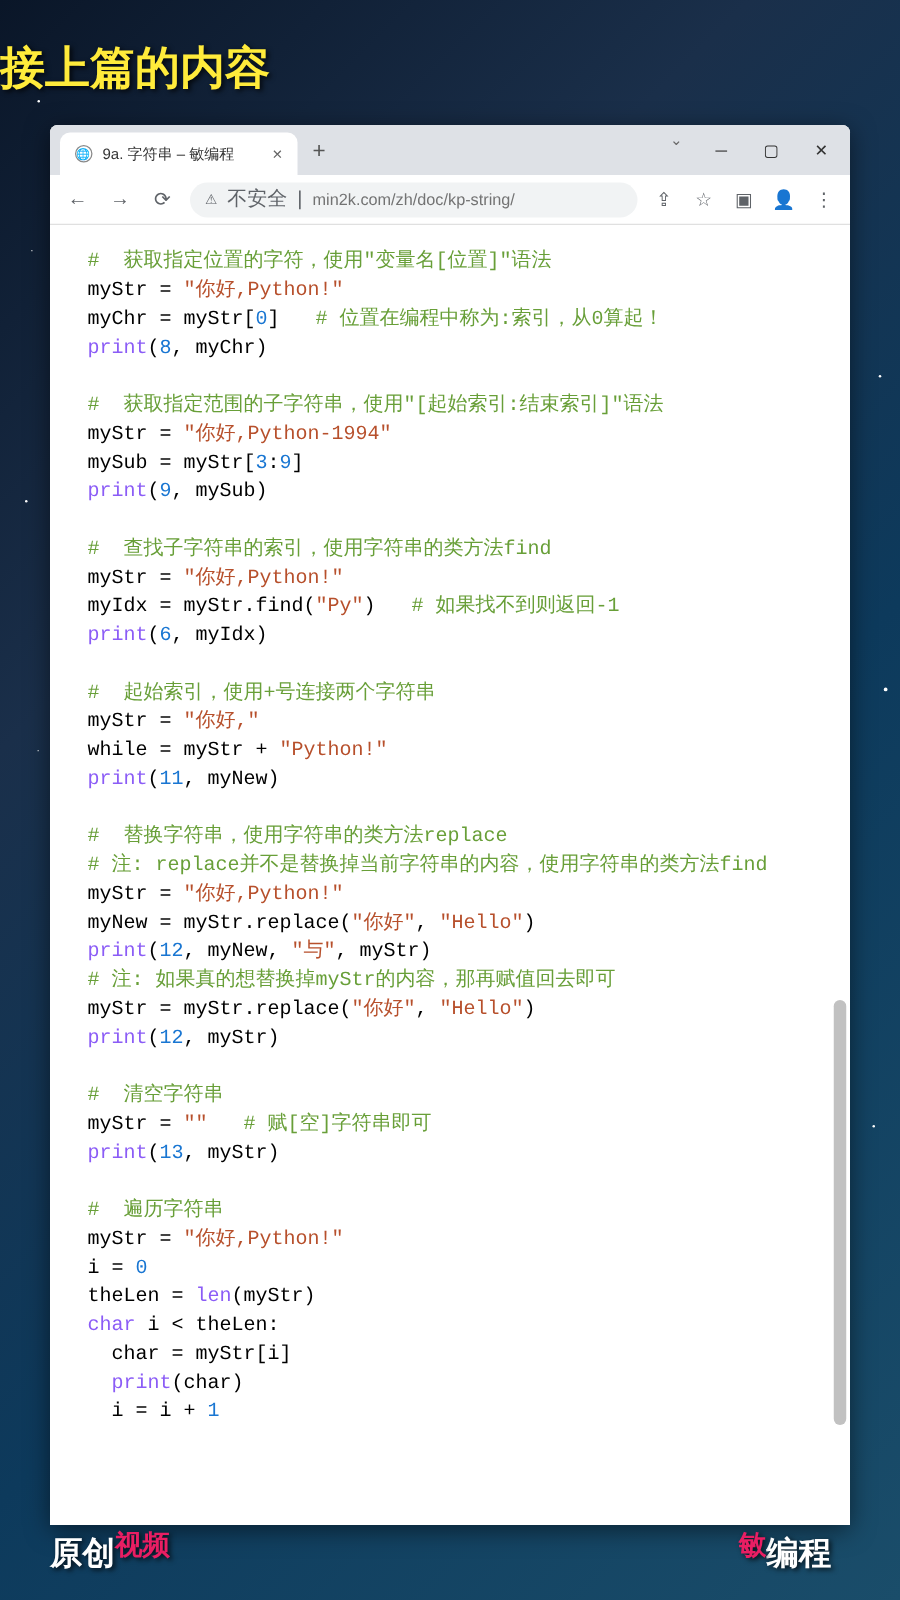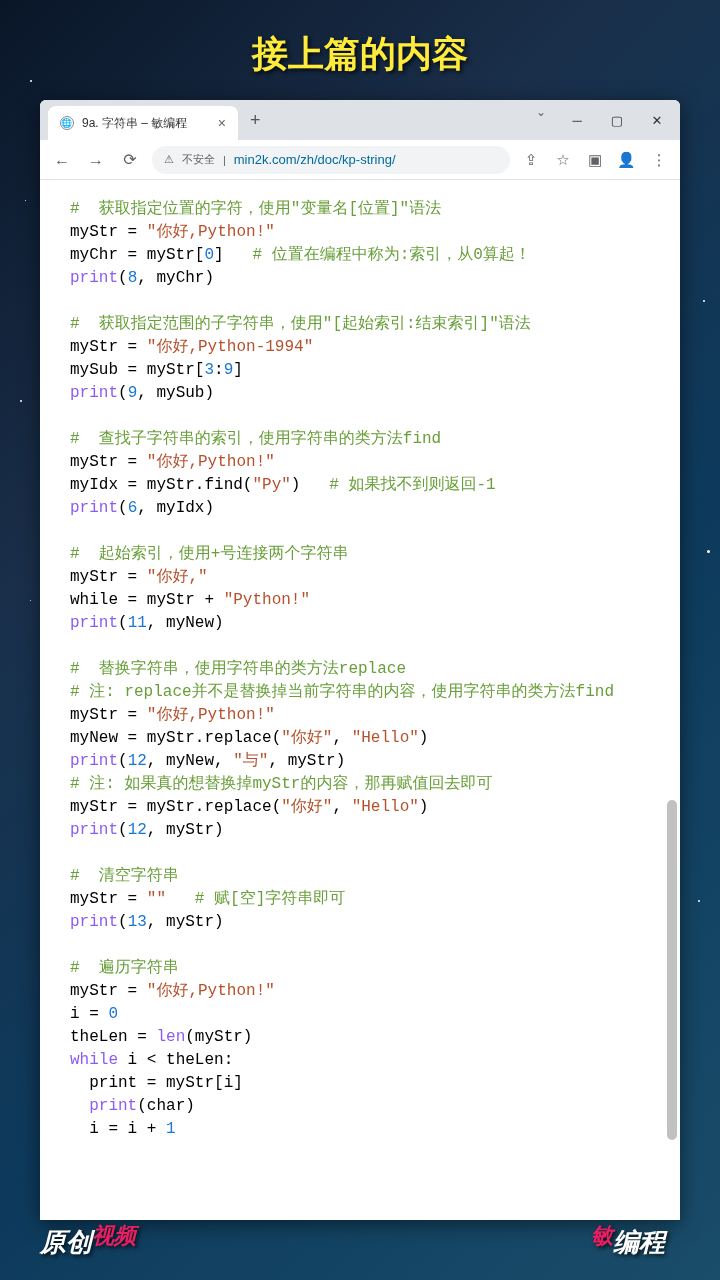--- a/index.html
+++ b/index.html
@@ -5,45 +5,45 @@
 *{margin:0;padding:0;box-sizing:border-box}
 body{width:720px;height:1280px;background:linear-gradient(135deg,#0a1628 0%,#1a2f4a 30%,#0d3a5c 60%,#1a4d6a 100%);position:relative;overflow:hidden;font-family:Arial,"Microsoft YaHei",sans-serif}
 .star{position:absolute;background:#fff;border-radius:50%}
 .s1{width:2px;height:2px;top:80px;left:30px}
 .s2{width:1px;height:1px;top:200px;left:25px}
 .s3{width:2px;height:2px;top:400px;left:20px}
 .s4{width:1px;height:1px;top:600px;left:30px}
 .s5{width:2px;height:2px;top:300px;right:15px}
 .s6{width:3px;height:3px;top:550px;right:10px}
 .s7{width:2px;height:2px;top:900px;right:20px}
-.title{position:absolute;top:30px;left:0;right:0;text-align:center;font-size:36px;font-weight:bold;color:#ffeb3b;text-shadow:2px 2px 4px rgba(0,0,0,0.8)}
+.title{position:absolute;top:30px;left:0;right:0;font-size:36px;font-weight:bold;color:#ffeb3b;text-shadow:2px 2px 4px rgba(0,0,0,0.8)}
 .browser{position:absolute;top:100px;left:40px;right:40px;bottom:60px;background:#fff;border-radius:6px;box-shadow:0 4px 20px rgba(0,0,0,0.5);display:flex;flex-direction:column}
 .titlebar{height:40px;display:flex;align-items:center;background:#dee1e6;border-radius:6px 6px 0 0}
 .tab{background:#fff;height:34px;margin-top:6px;margin-left:8px;padding:0 12px;border-radius:8px 8px 0 0;display:flex;align-items:center;gap:8px;font-size:12px;color:#333;min-width:190px}
 .favicon{width:14px;height:14px;border:1px solid #888;border-radius:50%;display:flex;align-items:center;justify-content:center;font-size:9px}
 .tab-close{color:#666;font-size:14px;margin-left:auto;cursor:pointer}
 .new-tab{color:#555;font-size:18px;margin-left:12px;cursor:pointer}
 .win-controls{margin-left:auto;display:flex;gap:2px;padding-right:4px}
 .win-btn{width:38px;height:30px;display:flex;align-items:center;justify-content:center;color:#333;font-size:13px;cursor:pointer}
 .dropdown{color:#666;font-size:12px;margin-right:10px}
 .toolbar{height:40px;background:#fff;border-bottom:1px solid #e0e0e0;display:flex;align-items:center;padding:0 10px;gap:10px}
 .nav-btn{color:#5f6368;font-size:16px;cursor:pointer;width:24px;text-align:center}
 .urlbar{flex:1;height:28px;background:#f1f3f4;border-radius:14px;display:flex;align-items:center;padding:0 12px;font-size:13px;gap:8px}
 .warn{color:#5f6368;font-size:11px}
-.url-warn{color:#5f6368;font-size:11px}
-.url-text{color:#0369a1}
+.url-warn{color:#5f6368;font-size:16px}
+.url-text{color:#737373}
 .tb-icon{color:#5f6368;font-size:15px;cursor:pointer;width:22px;text-align:center}
 .content{flex:1;overflow:hidden;position:relative;padding:18px 30px;background:#fff}
 .code{font-family:"Courier New",monospace;font-size:16px;line-height:23px;white-space:pre;color:#000}
 .c{color:#689f38}
 .s{color:#b7502c}
 .n{color:#1976d2}
 .k{color:#8b5cf6}
 .scrollbar{position:absolute;right:3px;top:620px;width:10px;height:340px;background:#c1c1c1;border-radius:5px}
-.badge{position:absolute;bottom:20px;font-weight:bold;font-style:italic;text-shadow:2px 2px 4px rgba(0,0,0,0.8)}
+.badge{position:absolute;bottom:20px;font-weight:bold;text-shadow:2px 2px 4px rgba(0,0,0,0.8)}
 .badge-l{left:40px;color:#fff;font-size:26px}
 .badge-l .pink{color:#e91e63;font-size:22px;position:relative;top:-8px}
 .badge-r{right:55px;color:#fff;font-size:26px}
 .badge-r .pink{color:#e91e63;font-size:22px;position:relative;top:-8px}
 </style>
 </head>
 <body>
 
 <div class="star s1"></div>
 <div class="star s2"></div>
@@ -117,22 +117,22 @@
 <span class="k">print</span><span>(</span><span class="n">12</span><span>, myStr)</span>
 
 <span class="c">#  清空字符串</span>
 <span>myStr = </span><span class="s">""</span><span>   </span><span class="c"># 赋[空]字符串即可</span>
 <span class="k">print</span><span>(</span><span class="n">13</span><span>, myStr)</span>
 
 <span class="c">#  遍历字符串</span>
 <span>myStr = </span><span class="s">"你好,Python!"</span>
 <span>i = </span><span class="n">0</span>
 <span>theLen = </span><span class="k">len</span><span>(myStr)</span>
-<span class="k">while</span><span> i &lt; theLen:</span>
-<span>  print = myStr[i]</span>
+<span class="k">char</span><span> i &lt; theLen:</span>
+<span>  char = myStr[i]</span>
 <span>  </span><span class="k">print</span><span>(char)</span>
 <span>  i = i + </span><span class="n">1</span></div>
     <div class="scrollbar"></div>
   </div>
 </div>
 
 <div class="badge badge-l">
   <span>原创</span><span class="pink">视频</span>
 </div>
 <div class="badge badge-r">

